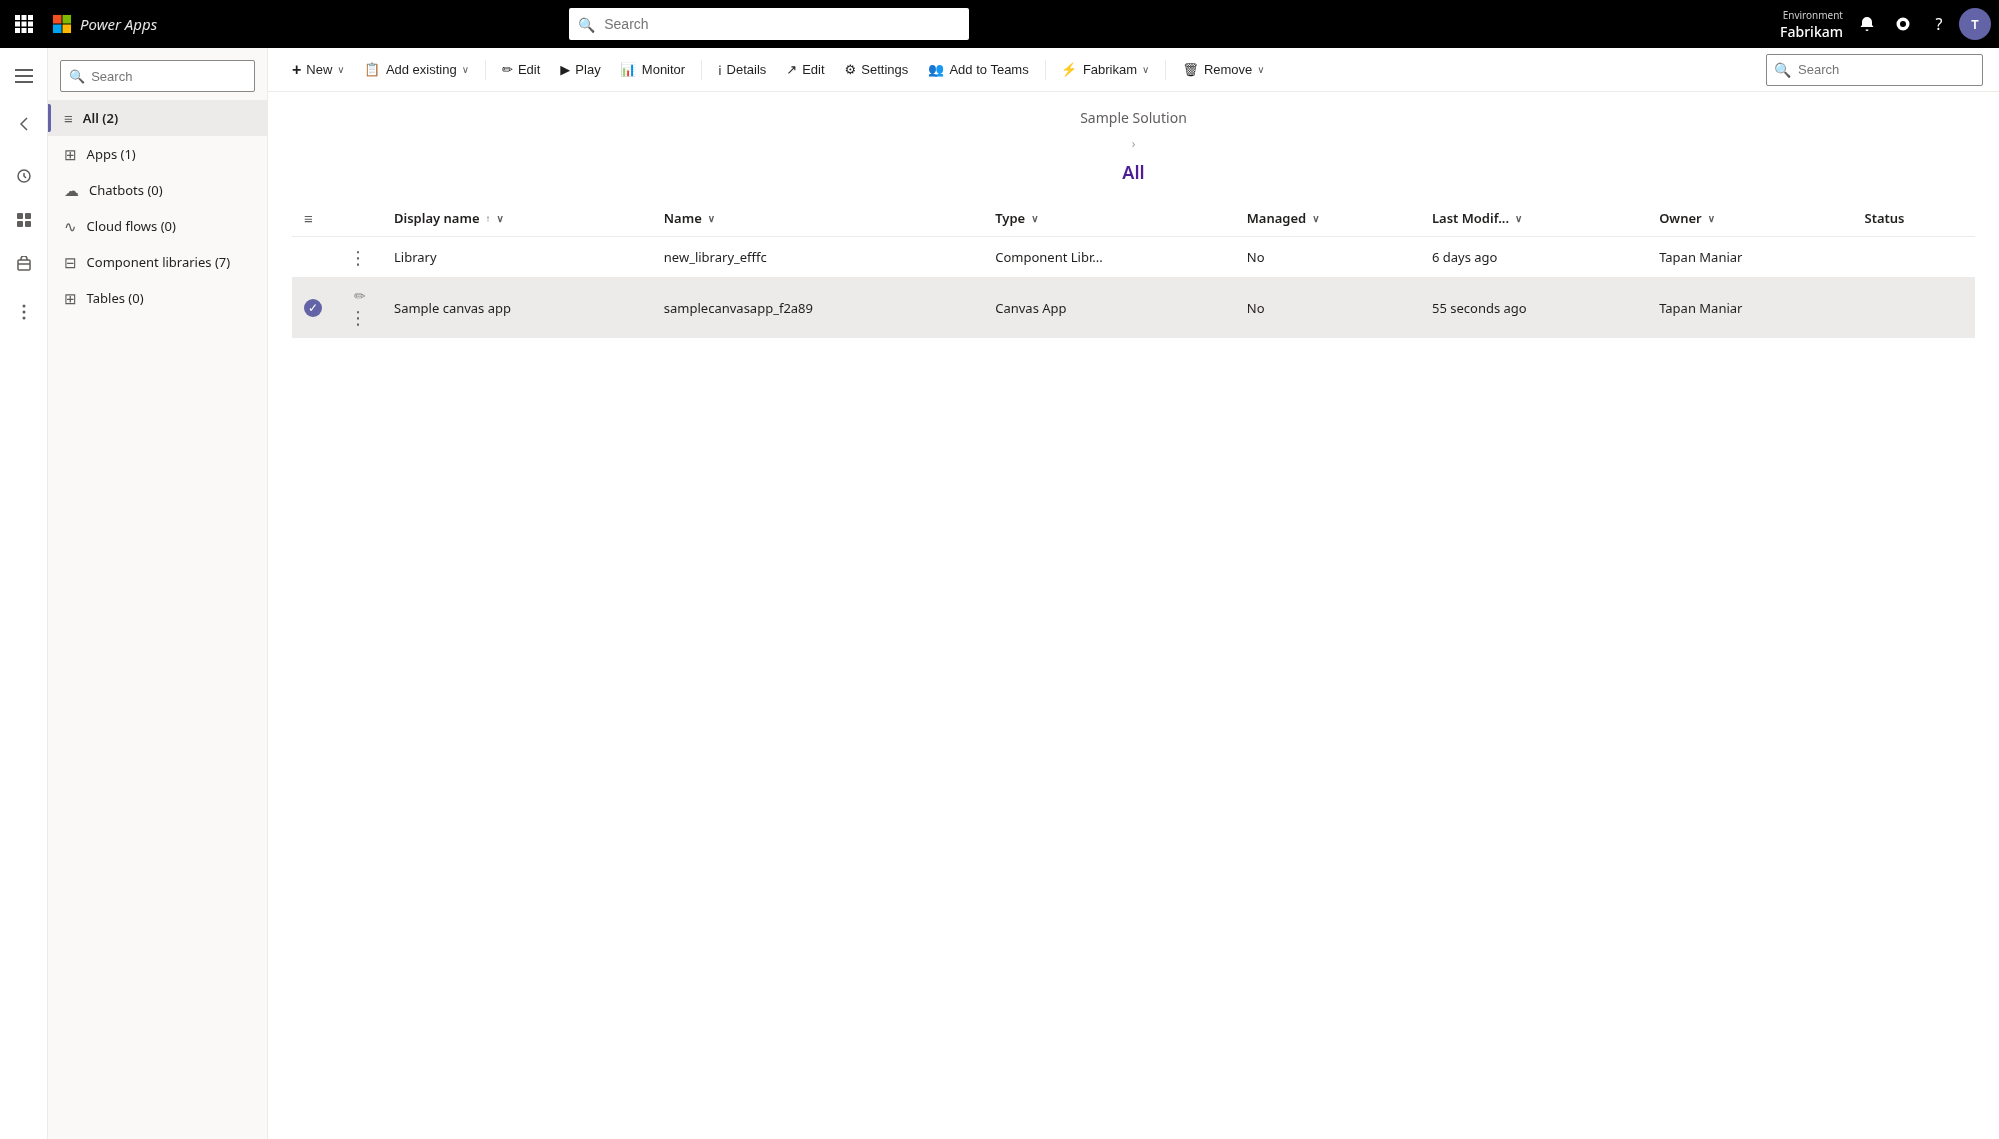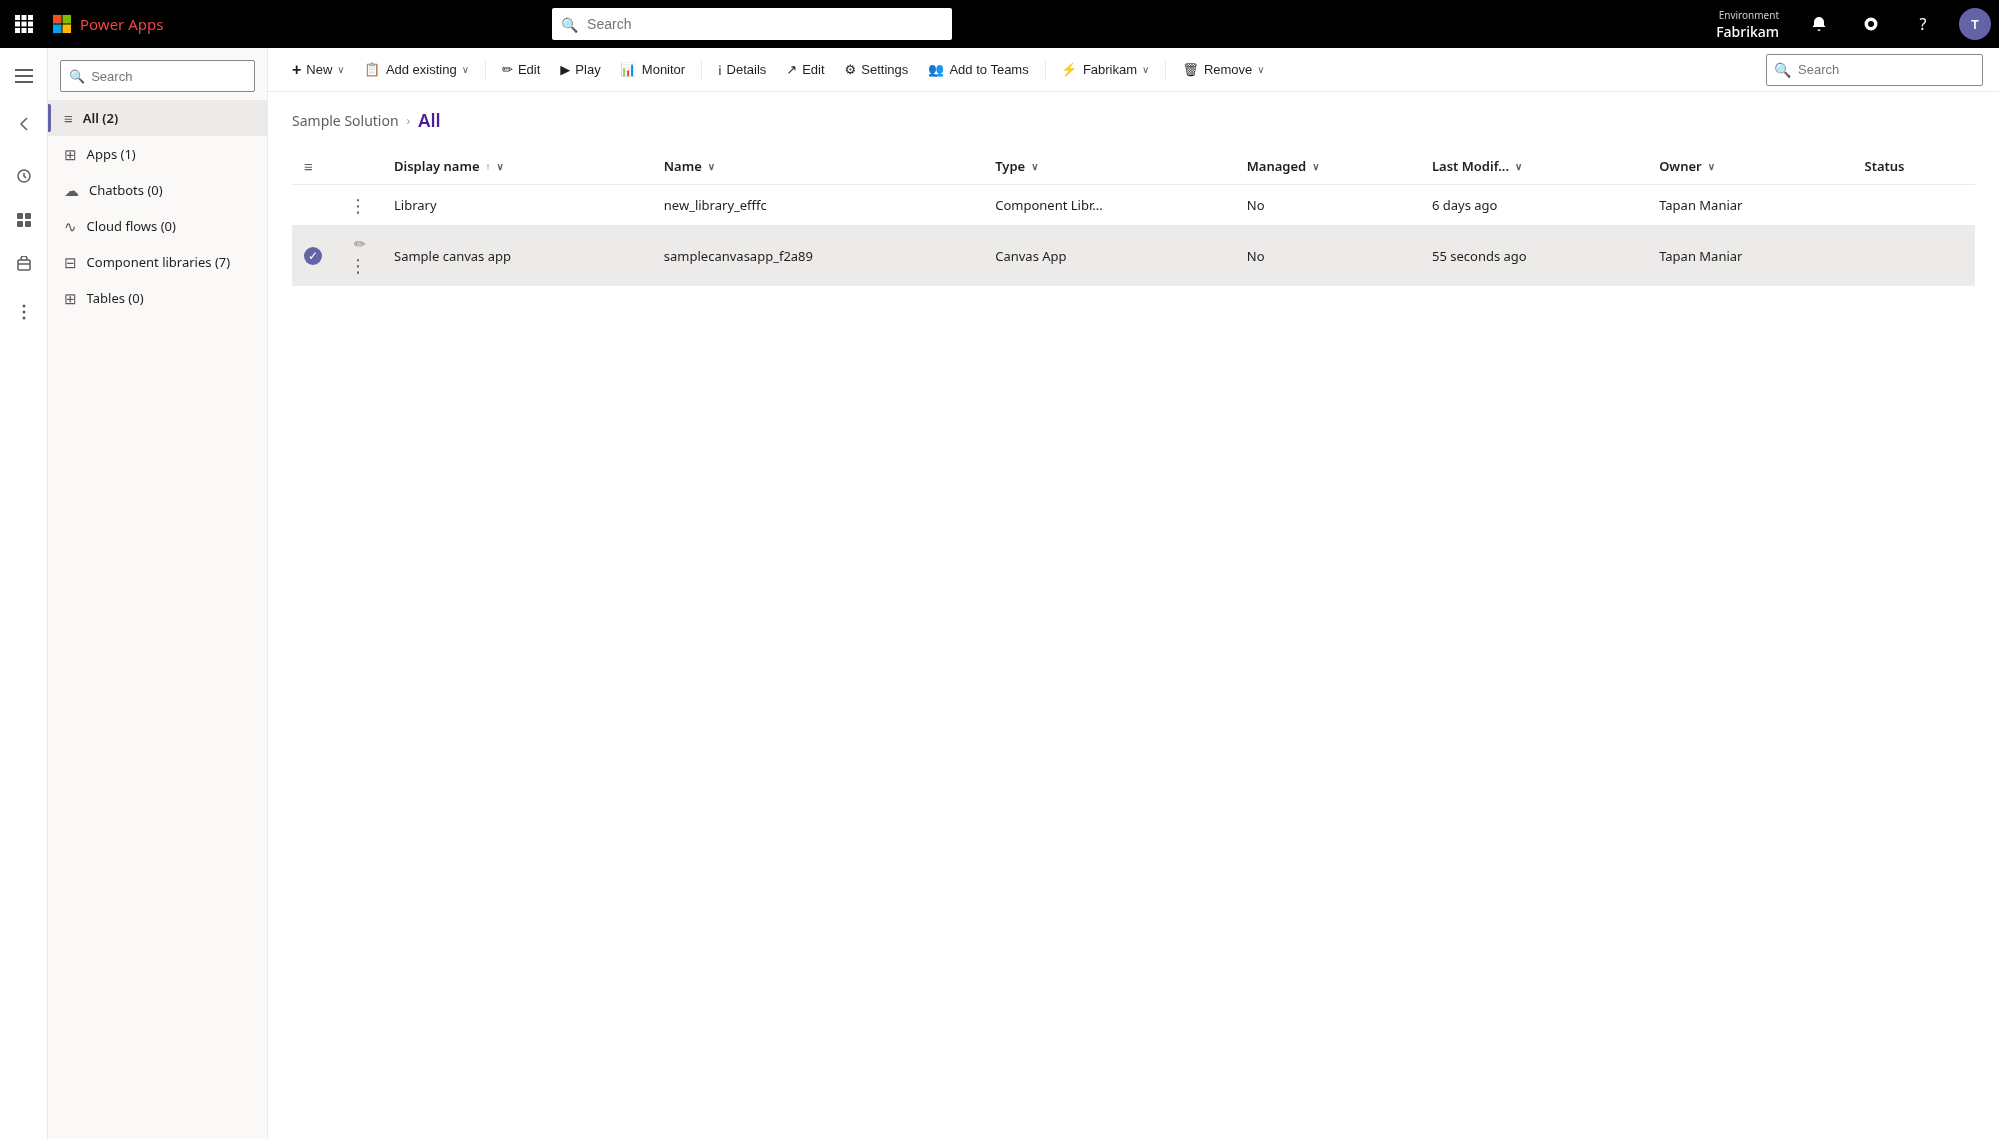--- a/index.html
+++ b/index.html
@@ -22,36 +22,36 @@
       width: 32px; height: 32px; cursor: pointer;
       color: #fff; font-size: 18px;
     }
     .topbar-logo {
       display: flex; align-items: center; gap: 8px;
     }
     .ms-logo {
       width: 20px; height: 20px;
     }
     .topbar-appname {
-      font-size: 15px; color: #ef4444; font-weight: 400;
+      font-size: 15px; color: #e5e5e5; font-weight: 400; font-style: italic;
     }
     .topbar-search {
       display: flex; align-items: center;
       background: #fff; border-radius: 2px;
       height: 32px; width: 400px;
       margin: 0 auto;
       padding: 0 10px;
       gap: 8px;
     }
     .topbar-search input {
       border: none; outline: none; font-size: 14px; flex: 1; color: #333;
     }
     .topbar-search-icon { color: #666; font-size: 14px; }
     .topbar-right {
-      display: flex; align-items: center; gap: 20px; margin-left: auto;
+      display: flex; align-items: center; gap: 4px; margin-left: auto;
     }
     .topbar-env {
       display: flex; flex-direction: column; align-items: flex-end; margin-right: 4px;
     }
     .topbar-env-label { font-size: 10px; color: #ccc; }
     .topbar-env-name { font-size: 14px; color: #fff; font-weight: 500; }
     .topbar-icon-btn {
       width: 32px; height: 32px; display: flex; align-items: center; justify-content: center;
       color: #fff; cursor: pointer; font-size: 16px; border-radius: 2px;
     }
@@ -147,21 +147,21 @@
 
     
     .content {
       flex: 1; display: flex; flex-direction: column; overflow: hidden;
     }
     .content-inner {
       flex: 1; padding: 16px 24px; overflow: auto;
     }
     .breadcrumb {
       display: flex; align-items: center; gap: 8px;
-      font-size: 14px; color: #605e5c; margin-bottom: 16px;
+      font-size: 14px; color: #605e5c; margin-bottom: 16px; flex-direction: column;
     }
     .breadcrumb-link { color: #605e5c; cursor: pointer; }
     .breadcrumb-sep { color: #a19f9d; font-size: 12px; }
     .breadcrumb-current { color: #4c1d95; font-weight: 600; font-size: 18px; }
 
     
     .data-table {
       width: 100%; border-collapse: collapse; font-size: 13px;
     }
     .data-table th {

